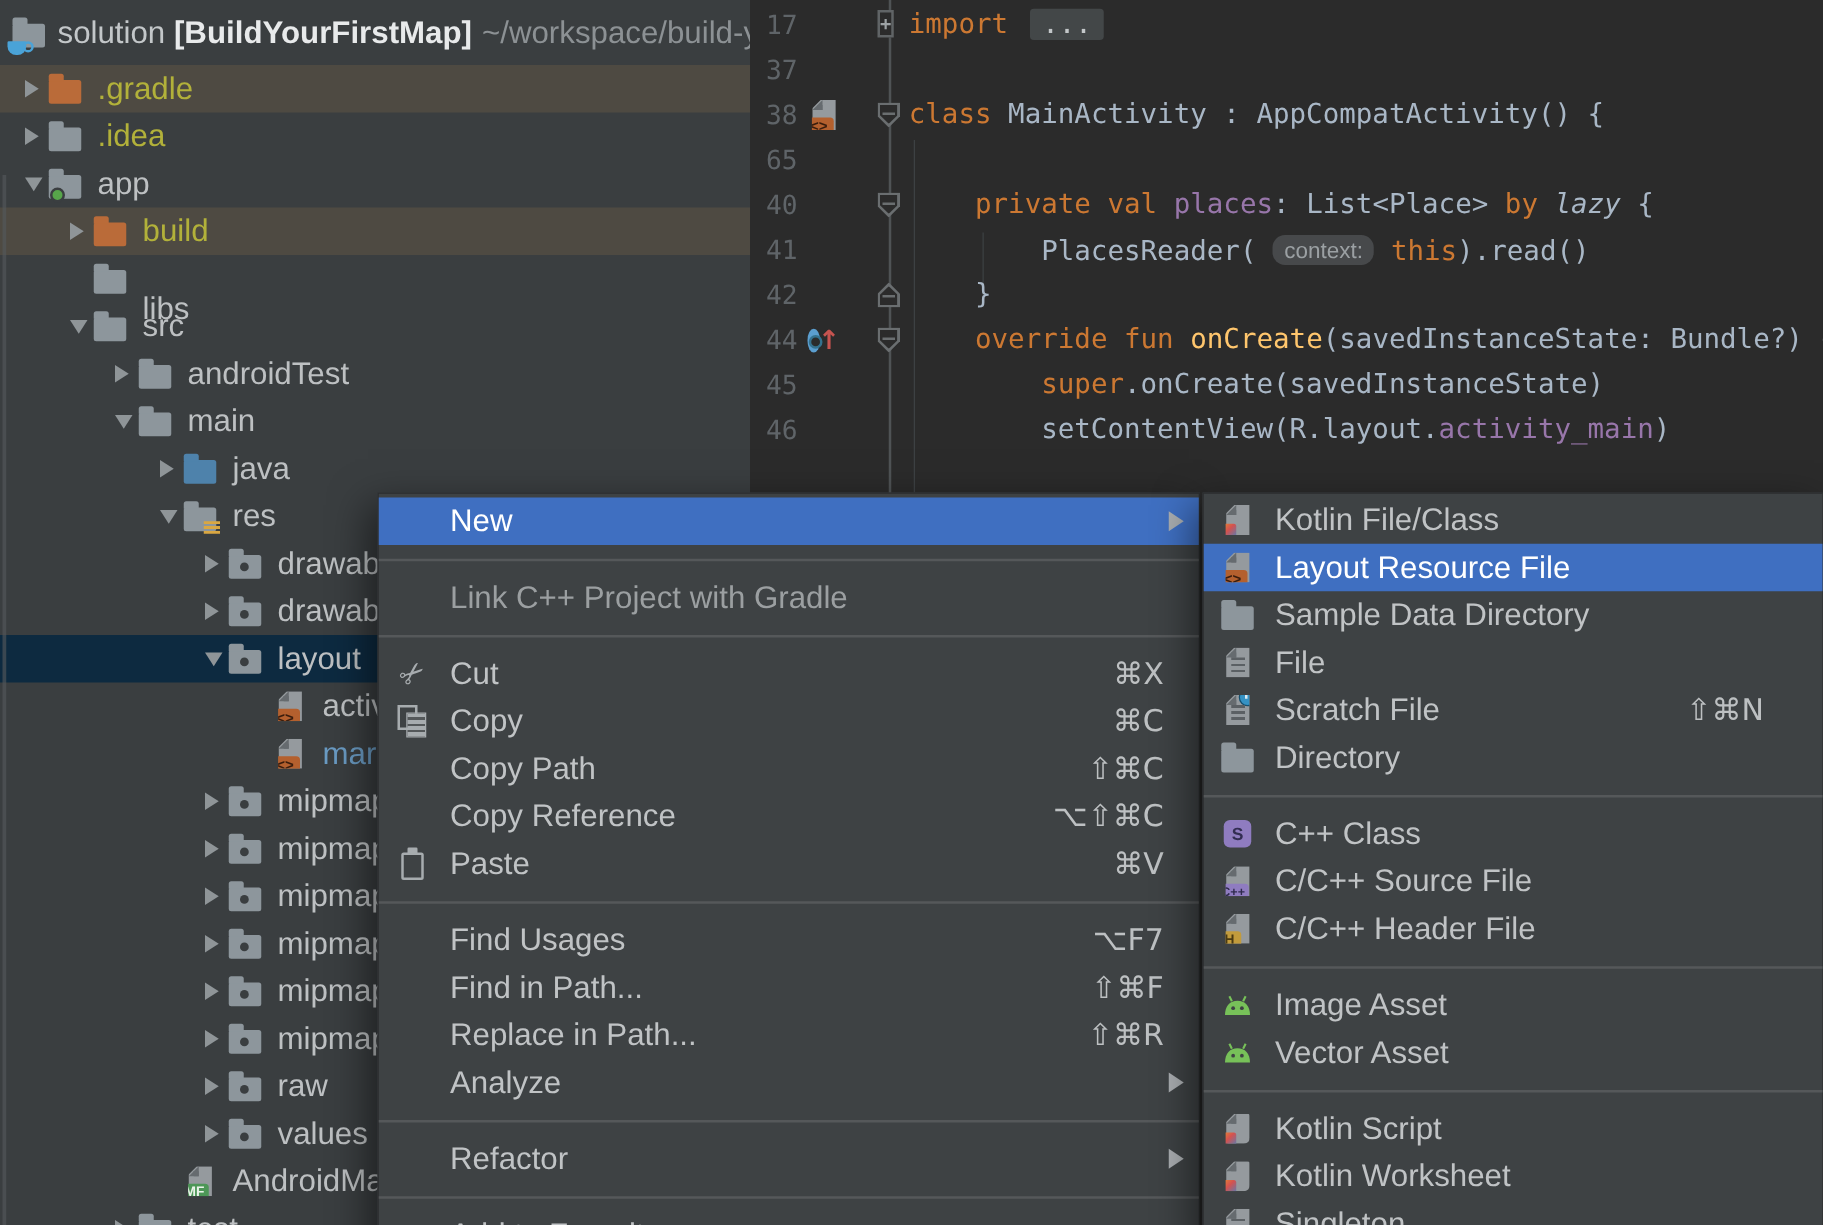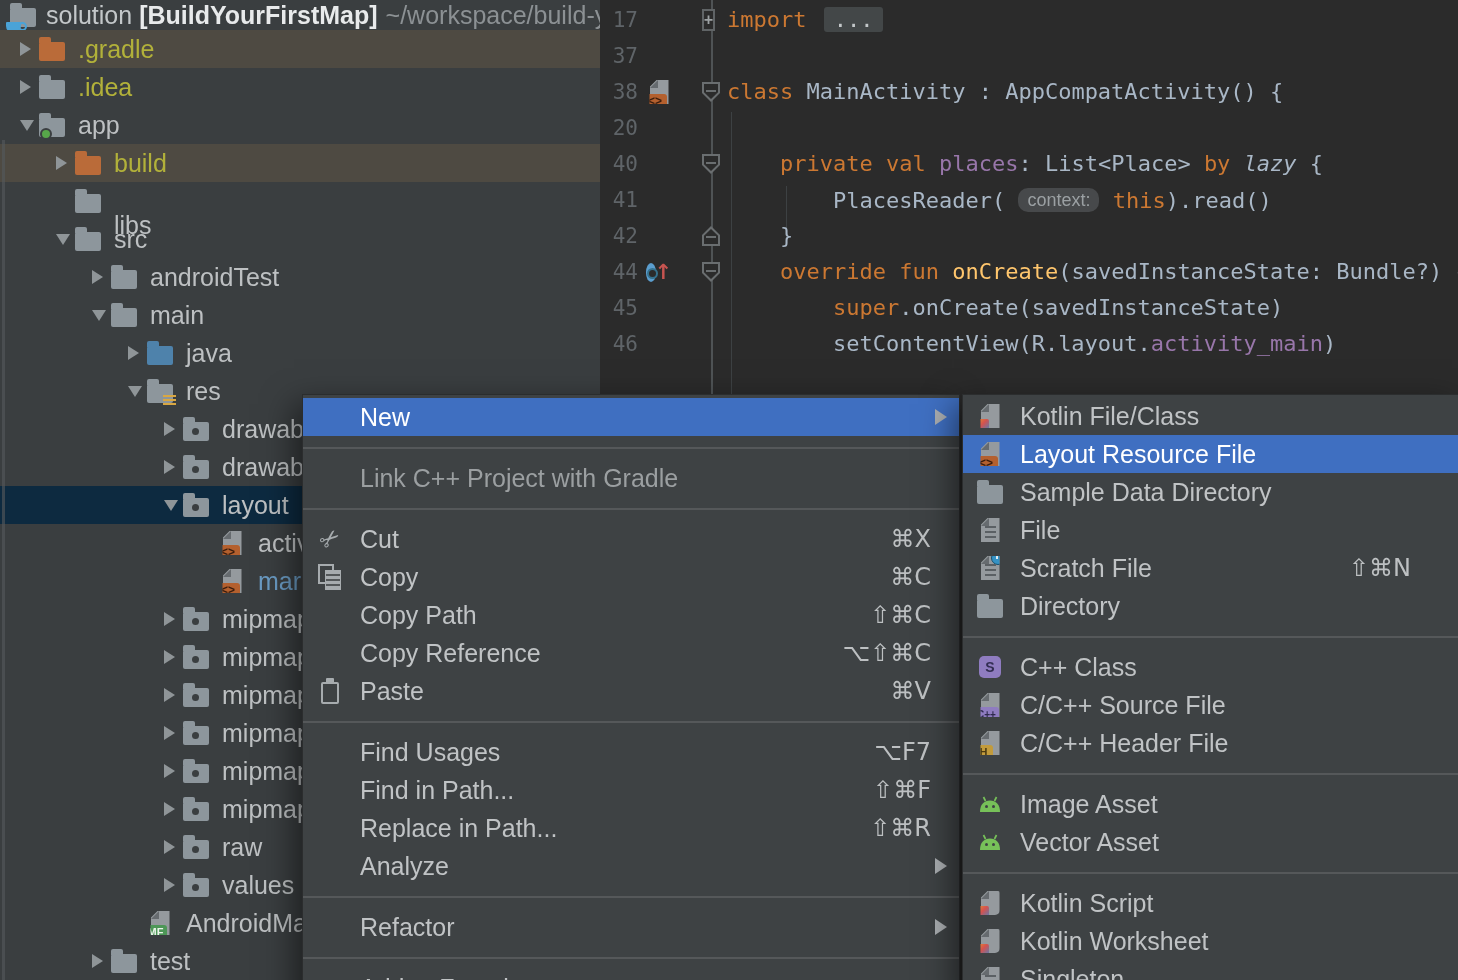--- a/index.html
+++ b/index.html
@@ -2,21 +2,21 @@
 <html><head>
 <meta charset="utf-8">
 <style>
   html,body{margin:0;padding:0}
   body{width:1458px;height:980px;position:relative;overflow:hidden;background:#2b2b2b;
        font-family:"Liberation Sans",sans-serif;-webkit-font-smoothing:antialiased}
 
   
   #tree-panel{position:absolute;left:0;top:0;width:600px;height:980px;background:#3a3e40;overflow:hidden}
   .edge-strip{position:absolute;left:2px;top:140px;bottom:0;width:3px;background:#53585a;opacity:.65}
-  .title-row{position:relative;height:30px;display:flex;align-items:center;padding-left:10px;white-space:nowrap}
+  .title-row{position:relative;height:52px;display:flex;align-items:center;padding-left:10px;white-space:nowrap}
   .t-main{font-size:25px;color:#c3c7c9;margin-left:10px}
   .t-bold{font-size:25px;color:#e8eaeb;font-weight:bold;margin-left:7px}
   .t-path{font-size:25px;color:#8c9194;margin-left:8px}
   .trow{position:relative;height:38px}
   .trow.hl-ex{background:#4e4a42}
   .trow.hl-sel{background:#0d2a40}
   .tlabel{position:absolute;top:0;line-height:38px;font-size:25px;color:#bdc0c2;white-space:nowrap}
   .c-olive{color:#b2b13a}
   .c-blue{color:#6a9bc3}
   .tri-c,.tri-e{position:absolute;top:50%;width:0;height:0}
@@ -335,21 +335,21 @@
         <span class="fold">
           <span class="pent">
             <i class="o"></i>
             <i class="n"></i>
             <i class="m"></i>
           </span>
         </span>
         <span class="code"><span class="tk-kw">class</span><span class="tk-txt"> MainActivity : AppCompatActivity() {</span></span>
       </div>
       <div class="eline">
-        <span class="ln">20</span>
+        <span class="ln">65</span>
         <span class="code"></span>
       </div>
       <div class="eline">
         <span class="ln">40</span>
         <span class="fold">
           <span class="pent">
             <i class="o"></i>
             <i class="n"></i>
             <i class="m"></i>
           </span>

